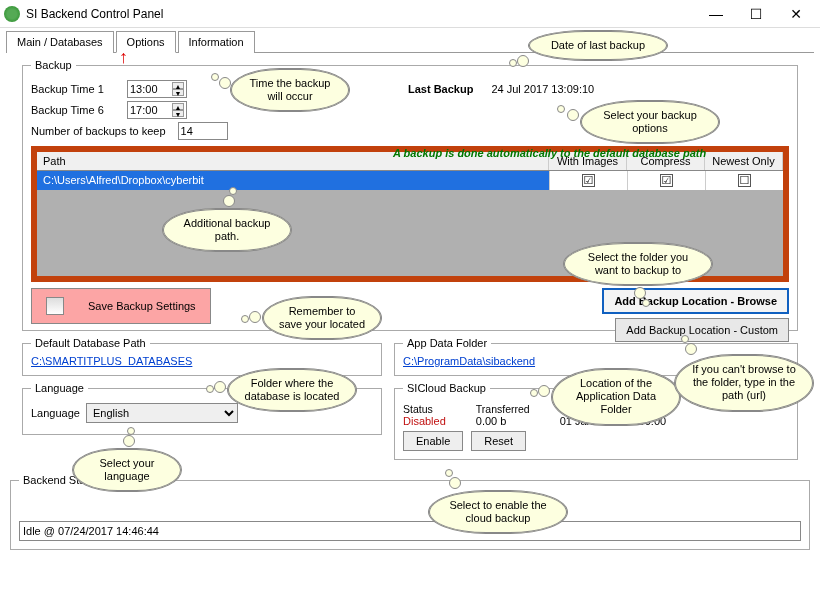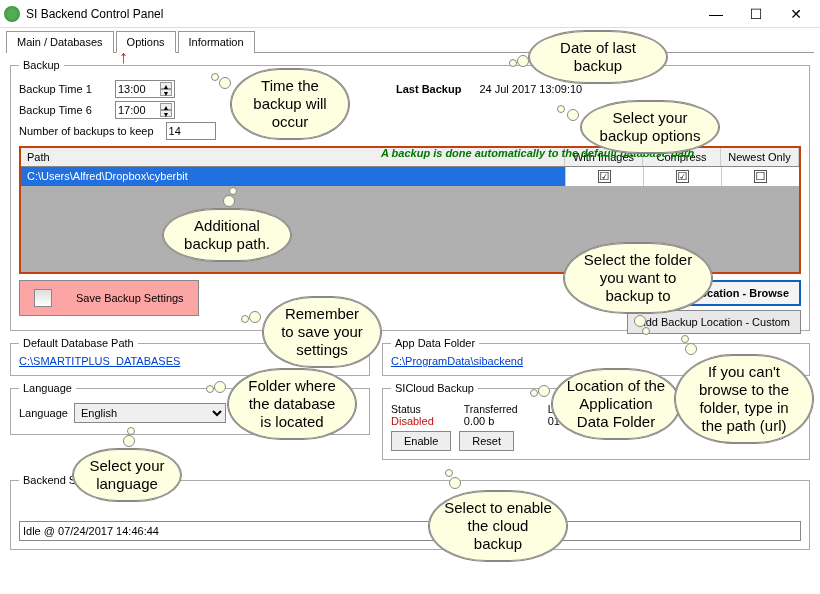--- a/index.html
+++ b/index.html
@@ -8,39 +8,39 @@
 .titlebar { height: 28px; display: flex; align-items: center; padding: 0 4px; border-bottom: 1px solid #ddd; }
 .titlebar .icon { width: 16px; height: 16px; background: radial-gradient(#5a5 40%, #282); border-radius: 50%; margin-right: 6px; }
 .titlebar .title { flex: 1; font-size: 12px; }
 .winbtns { display: flex; gap: 0; }
 .winbtn { width: 40px; height: 24px; display: flex; align-items: center; justify-content: center; cursor: pointer; font-size: 14px; }
 
 .tabs { display: flex; border-bottom: 1px solid #999; margin: 2px 6px 0; }
 .tab { padding: 4px 10px; border: 1px solid #999; border-bottom: none; margin-right: 2px; background: #fff; cursor: pointer; position: relative; top: 1px; }
 .tab.active { background: #fff; border-bottom: 1px solid #fff; }
 
-.content { padding: 6px 10px; position: relative; }
+.content { padding: 6px 22px; position: relative; }
 
 fieldset { border: 1px solid #aaa; padding: 6px 8px 8px; margin-bottom: 6px; }
 legend { padding: 0 4px; }
 
 .row { display: flex; align-items: center; margin: 3px 0; gap: 6px; }
 .lbl { min-width: 90px; }
 .timebox { display: flex; align-items: center; border: 1px solid #888; padding: 1px 2px; background: #fff; }
 .timebox input { border: none; width: 40px; outline: none; }
 .spinner { display: flex; flex-direction: column; margin-left: 2px; }
 .spinner .sp { width: 12px; height: 7px; font-size: 7px; line-height: 7px; text-align: center; cursor: pointer; background: #eee; border: 1px solid #999; }
 
 .numbox { border: 1px solid #888; width: 50px; padding: 2px; }
 
 .lastbackup { position: absolute; left: 385px; top: 12px; }
 .lastbackup b { margin-right: 18px; }
 .autonote { color: #070; font-style: italic; font-weight: bold; position: absolute; left: 370px; top: 76px; }
 
-.tablewrap { border: 2px solid #c2410c; margin: 6px 0; background: #b0b0b0; }
+.tablewrap { border: 6px solid #c2410c; margin: 6px 0; background: #b0b0b0; }
 .thead { display: flex; background: #f0f0f0; border-bottom: 1px solid #888; }
 .thead > div { padding: 3px 6px; border-right: 1px solid #ccc; }
 .col-path { flex: 1; }
 .col-flag { width: 78px; text-align: center; }
 .trow { display: flex; background: #2070e0; color: #fff; }
 .trow > div { padding: 3px 6px; }
 .trow .col-flag { background: #fff; color: #000; border-left: 1px solid #ccc; display: flex; justify-content: center; align-items: center; }
 .tspace { height: 86px; }
 
 .btnrow { display: flex; justify-content: space-between; align-items: flex-start; margin: 4px 0; }
@@ -61,21 +61,21 @@
 .cloud { display: flex; gap: 30px; margin: 3px 0; }
 .cloud .col .h { font-size: 10.5px; }
 .cloud .col .v { font-weight: normal; }
 .disabled { color: #c01010; }
 .cloudbtns { display: flex; gap: 8px; margin-top: 4px; }
 .smallbtn { border: 1px solid #888; padding: 3px 12px; background: #eee; cursor: pointer; }
 
 .status { margin: 2px 10px; }
 .status input { width: 100%; border: 1px solid #888; padding: 3px; margin-top: 29px; }
 
-.callout { position: absolute; background: #fdffe0; border: 1px solid #888; border-radius: 50%/60%; padding: 8px 14px; text-align: center; font-size: 15px; line-height: 1.2; box-shadow: 0 0 0 1px #888 inset; pointer-events: none; }
+.callout { position: absolute; background: #fdffe0; border: 1px solid #888; border-radius: 50%/60%; padding: 8px 14px; text-align: center; font-size: 11px; line-height: 1.2; box-shadow: 0 0 0 1px #888 inset; pointer-events: none; }
 .callout:before, .callout:after { content: ""; position: absolute; background: #fdffe0; border: 1px solid #888; border-radius: 50%; }
 
 .c1 { left: 230px; top: 68px; width: 120px; } .c1:before{width:10px;height:10px;left:-12px;top:8px;} .c1:after{width:6px;height:6px;left:-20px;top:4px;}
 .c2 { left: 528px; top: 30px; width: 140px; } .c2:before{width:10px;height:10px;left:-12px;top:24px;} .c2:after{width:6px;height:6px;left:-20px;top:28px;}
 .c3 { left: 580px; top: 100px; width: 140px; } .c3:before{width:10px;height:10px;left:-14px;top:8px;} .c3:after{width:6px;height:6px;left:-24px;top:4px;}
 .c4 { left: 162px; top: 208px; width: 130px; } .c4:before{width:10px;height:10px;left:60px;top:-14px;} .c4:after{width:6px;height:6px;left:66px;top:-22px;}
 .c5 { left: 563px; top: 242px; width: 150px; } .c5:before{width:10px;height:10px;left:70px;bottom:-14px;} .c5:after{width:6px;height:6px;left:78px;bottom:-22px;}
 .c6 { left: 262px; top: 296px; width: 120px; } .c6:before{width:10px;height:10px;left:-14px;top:14px;} .c6:after{width:6px;height:6px;left:-22px;top:18px;}
 .c7 { left: 227px; top: 368px; width: 130px; } .c7:before{width:10px;height:10px;left:-14px;top:12px;} .c7:after{width:6px;height:6px;left:-22px;top:16px;}
 .c8 { left: 551px; top: 368px; width: 130px; } .c8:before{width:10px;height:10px;left:-14px;top:16px;} .c8:after{width:6px;height:6px;left:-22px;top:20px;}
@@ -223,18 +223,18 @@
 <fieldset class="status">
   <legend>Backend Status</legend>
   <input value="Idle @ 07/24/2017 14:46:44" style="">
 </fieldset>
 
 <div class="callout c1">Time the backup will occur</div>
 <div class="callout c2">Date of last backup</div>
 <div class="callout c3">Select your backup options</div>
 <div class="callout c4">Additional backup path.</div>
 <div class="callout c5">Select the folder you want to backup to</div>
-<div class="callout c6">Remember to save your settings</div>
+<div class="callout c6">Remember to save your located</div>
 <div class="callout c7">Folder where the database is located</div>
 <div class="callout c8">Location of the Application Data Folder</div>
 <div class="callout c9">If you can't browse to the folder, type in the path (url)</div>
 <div class="callout c10">Select your language</div>
 <div class="callout c11">Select to enable the cloud backup</div>
 
 </body></html>

